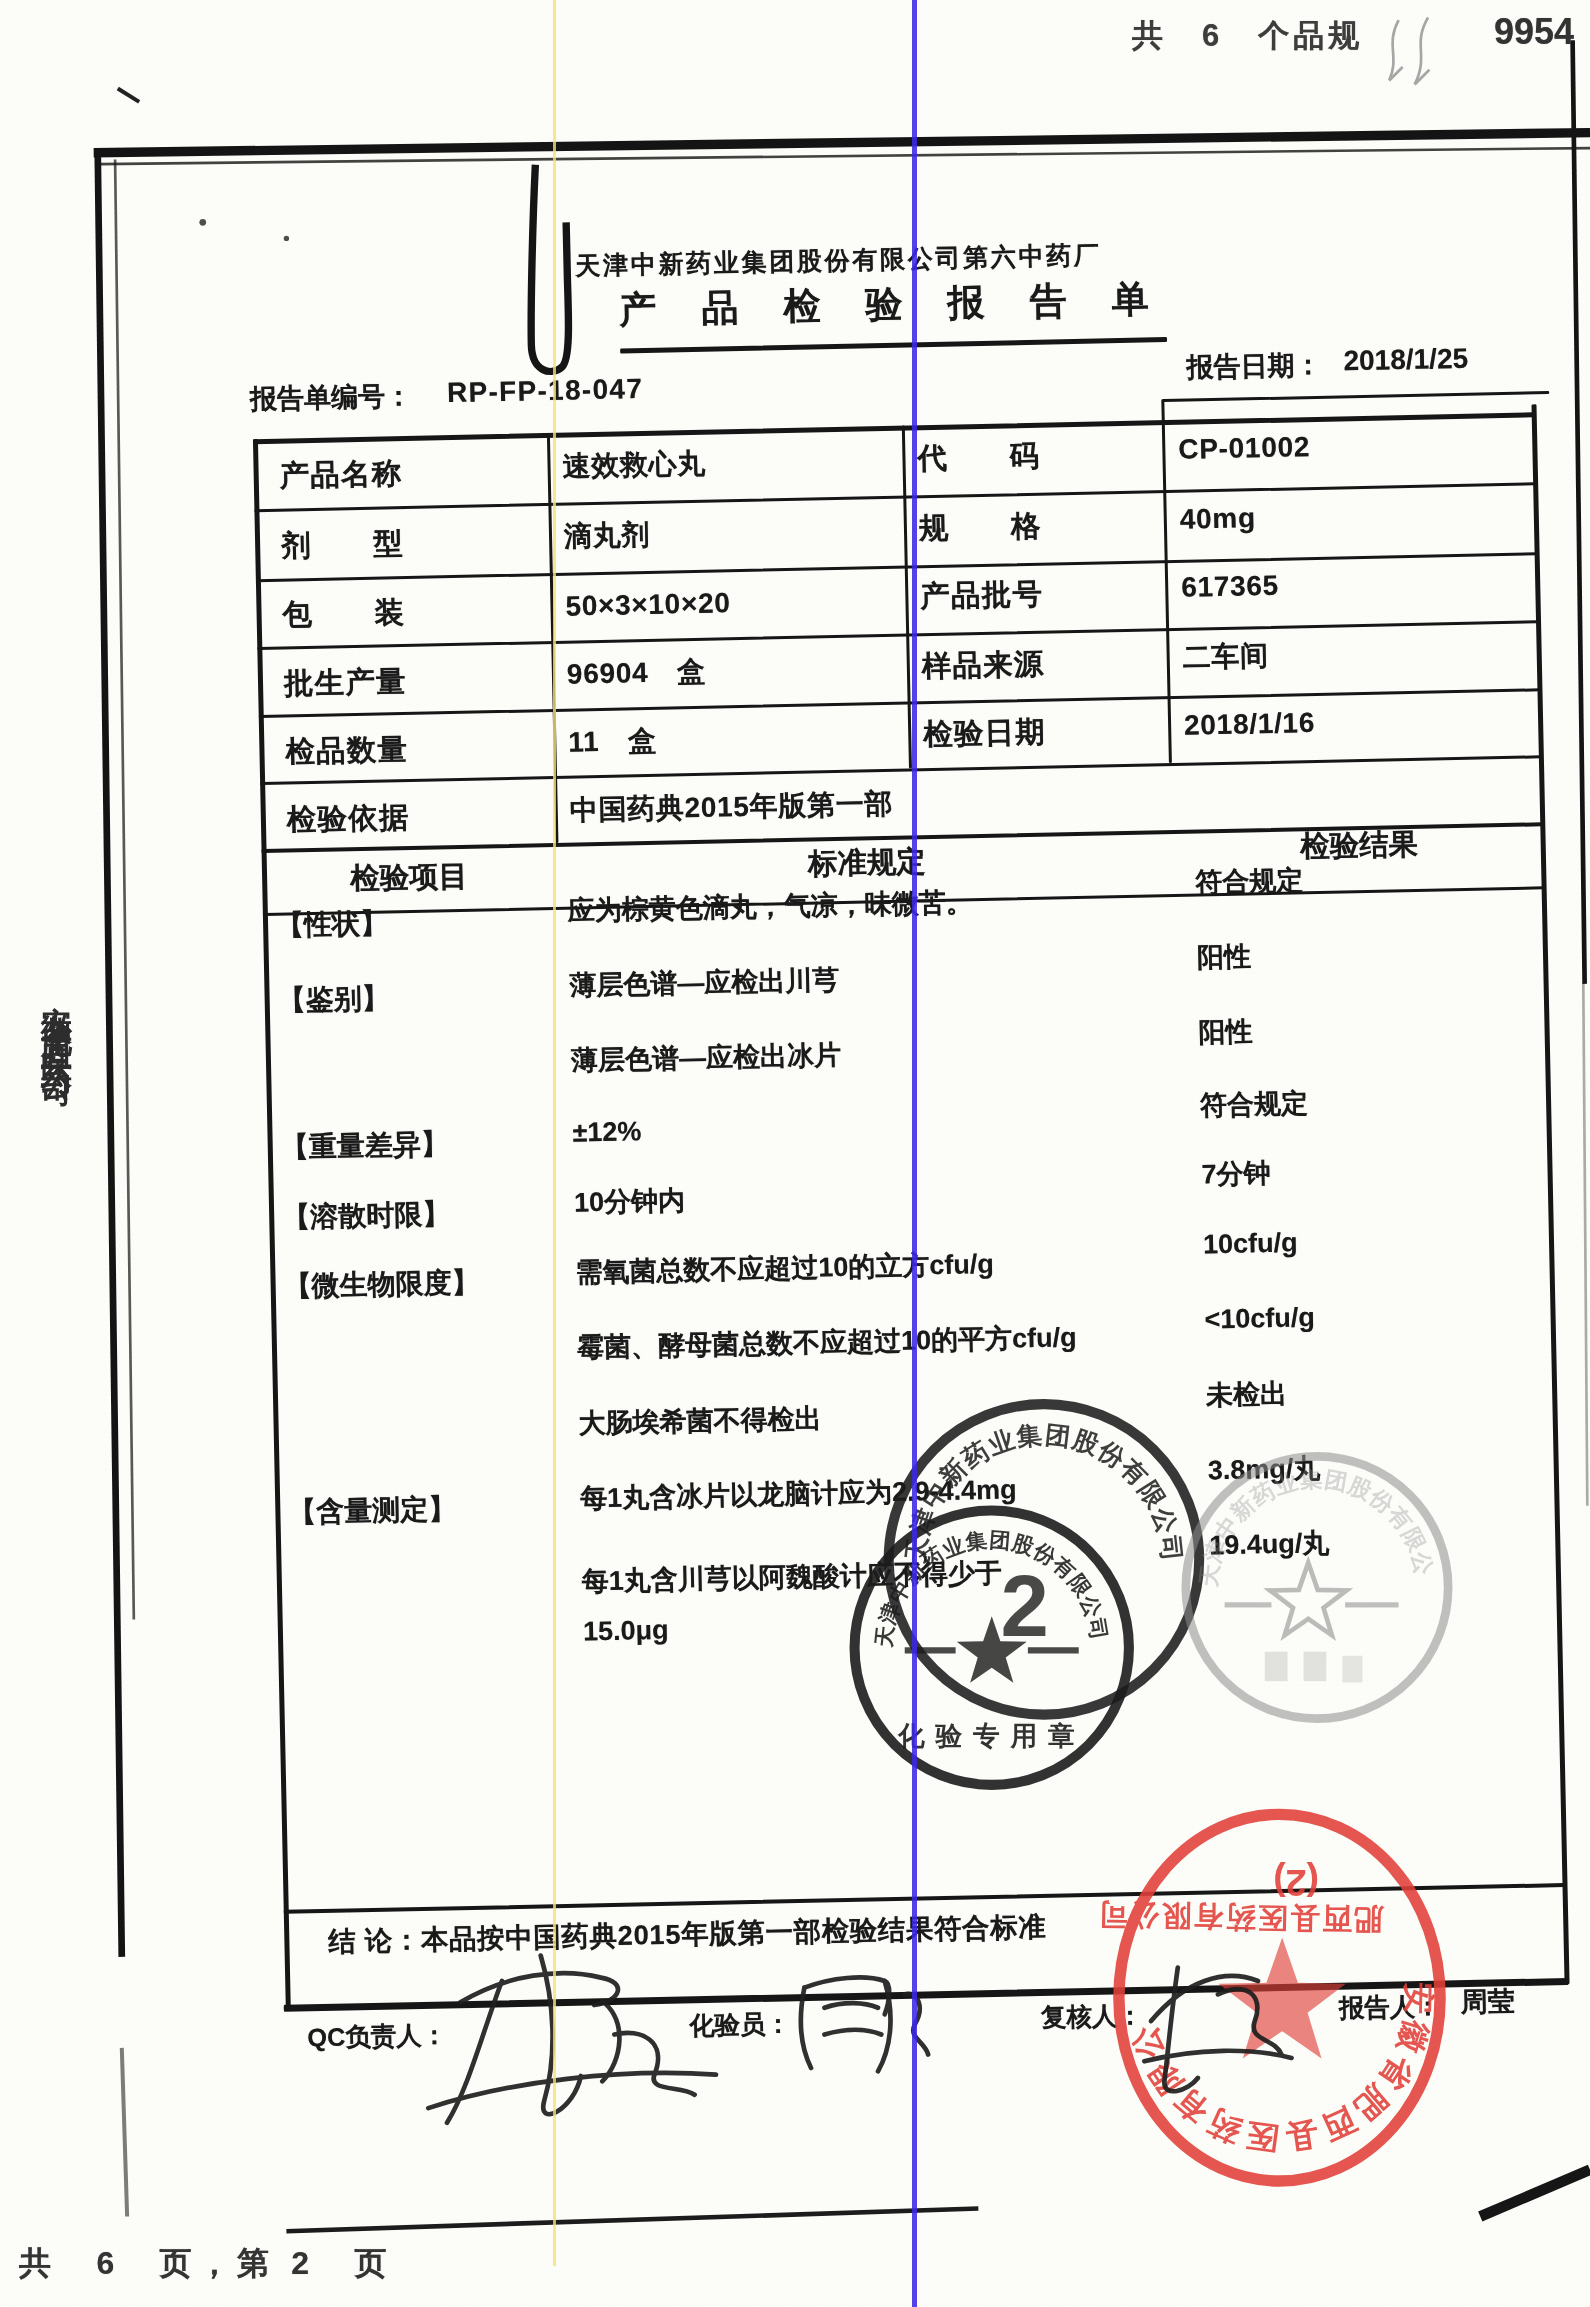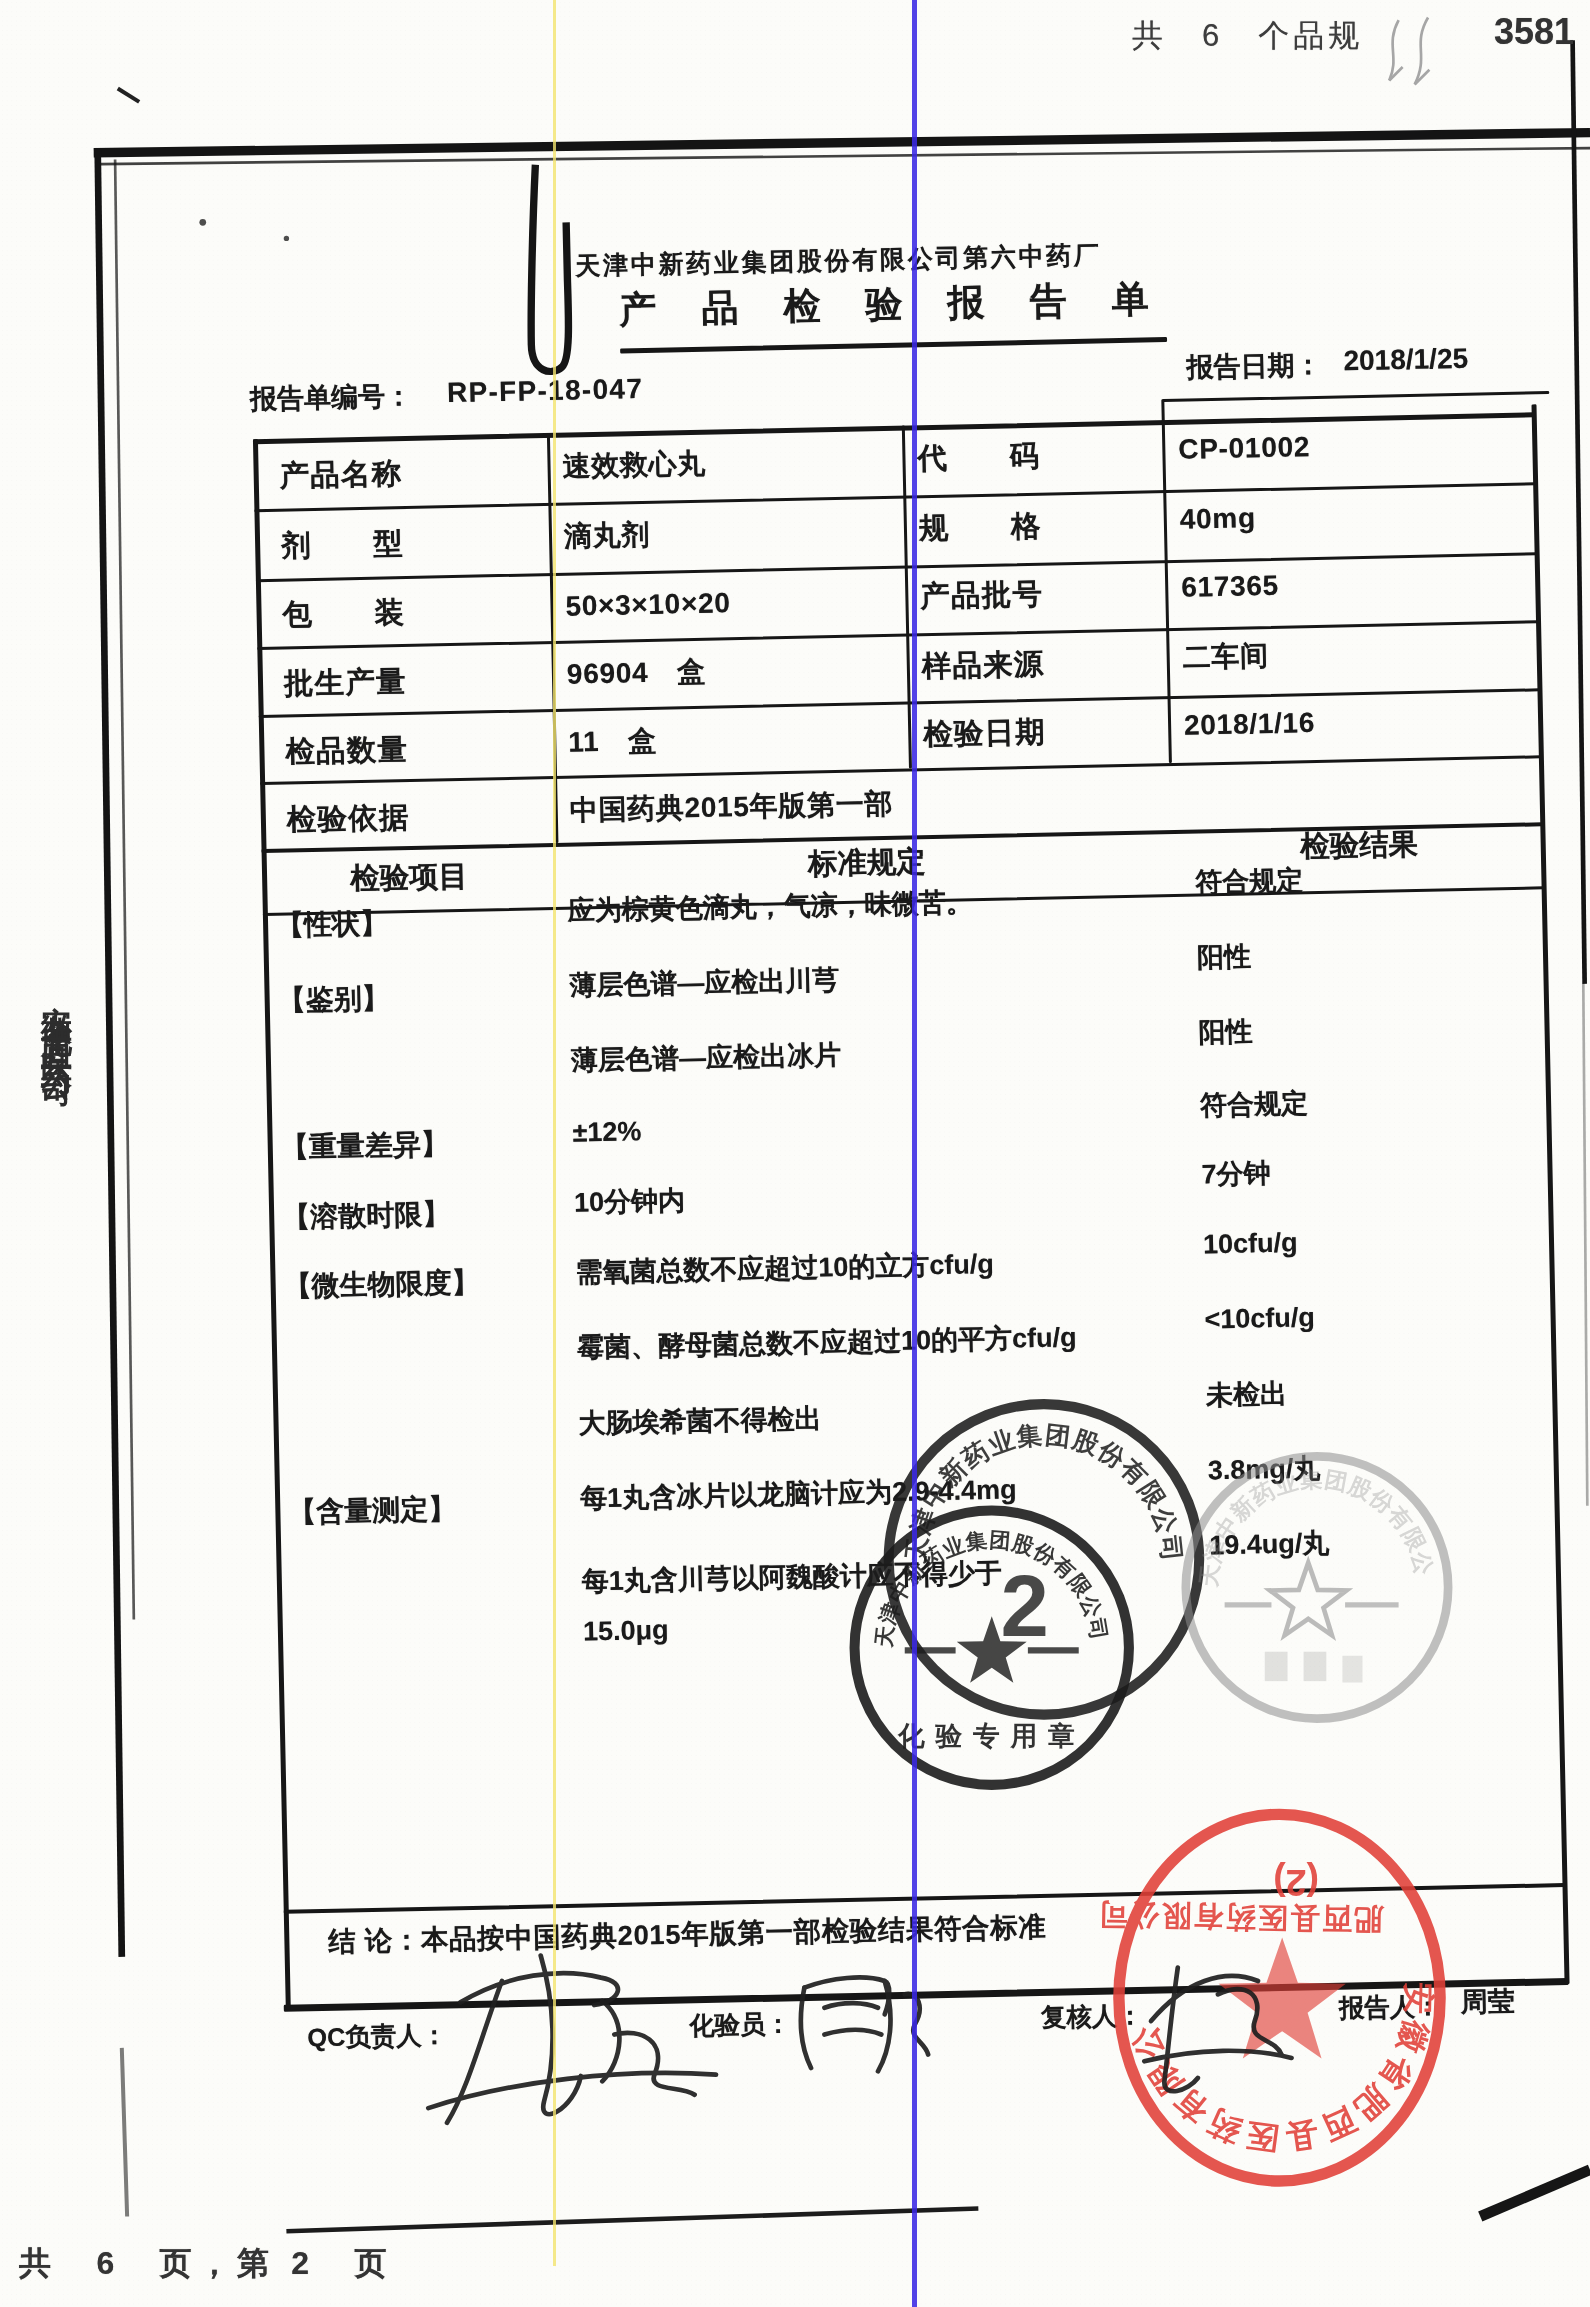--- a/index.html
+++ b/index.html
@@ -26,22 +26,22 @@
      background:rgba(58,40,228,.88);z-index:9;}
   .sideco{position:absolute;left:35px;top:981px;writing-mode:vertical-rl;
      font-family:"Liberation Serif","DejaVu Serif",serif;font-size:31px;
      letter-spacing:8px;color:#2d2d2d;z-index:4;font-weight:600;}
 </style>
 </head>
 <body>
 
 <div class="page">
 
-  <div class="t outer" style="left:1132px;top:17.4px;font-size:31px;letter-spacing:4px;color:#3d3d3d;font-weight:400;">共　6　个品规</div>
-  <div class="t outer" style="left:1494px;top:9.4px;font-size:36px;color:#333;font-weight:600;">3581</div>
+  <div class="t outer" style="left:1132px;top:17.4px;font-size:31px;letter-spacing:4px;color:#3d3d3d;font-weight:700;">共　6　个品规</div>
+  <div class="t outer" style="left:1494px;top:9.4px;font-size:36px;color:#333;font-weight:600;">9954</div>
   <div class="sideco">安徽省肥西县医药公司</div>
   <div class="t outer" style="left:19px;top:2243px;font-size:32px;letter-spacing:6.7px;color:#343434;font-weight:600;text-align:center;">共　6　页，第 2　页</div>
 
   <svg width="1590" height="2307" viewBox="0 0 2376 3447" style="left:0;top:0;z-index:2;">
     <line x1="140" y1="228" x2="2376" y2="198" stroke="#141414" stroke-width="14"></line>
     <line x1="150" y1="245" x2="2376" y2="221" stroke="#141414" stroke-width="4" opacity=".8"></line>
     <line x1="146" y1="224" x2="182" y2="2924" stroke="#141414" stroke-width="10"></line>
     <line x1="172" y1="238" x2="200" y2="2420" stroke="#141414" stroke-width="4" opacity=".7"></line>
     <line x1="182" y1="3060" x2="190" y2="3312" stroke="#141414" stroke-width="6" opacity=".55"></line>
     <line x1="2350" y1="60" x2="2368" y2="1470" stroke="#141414" stroke-width="7"></line>

